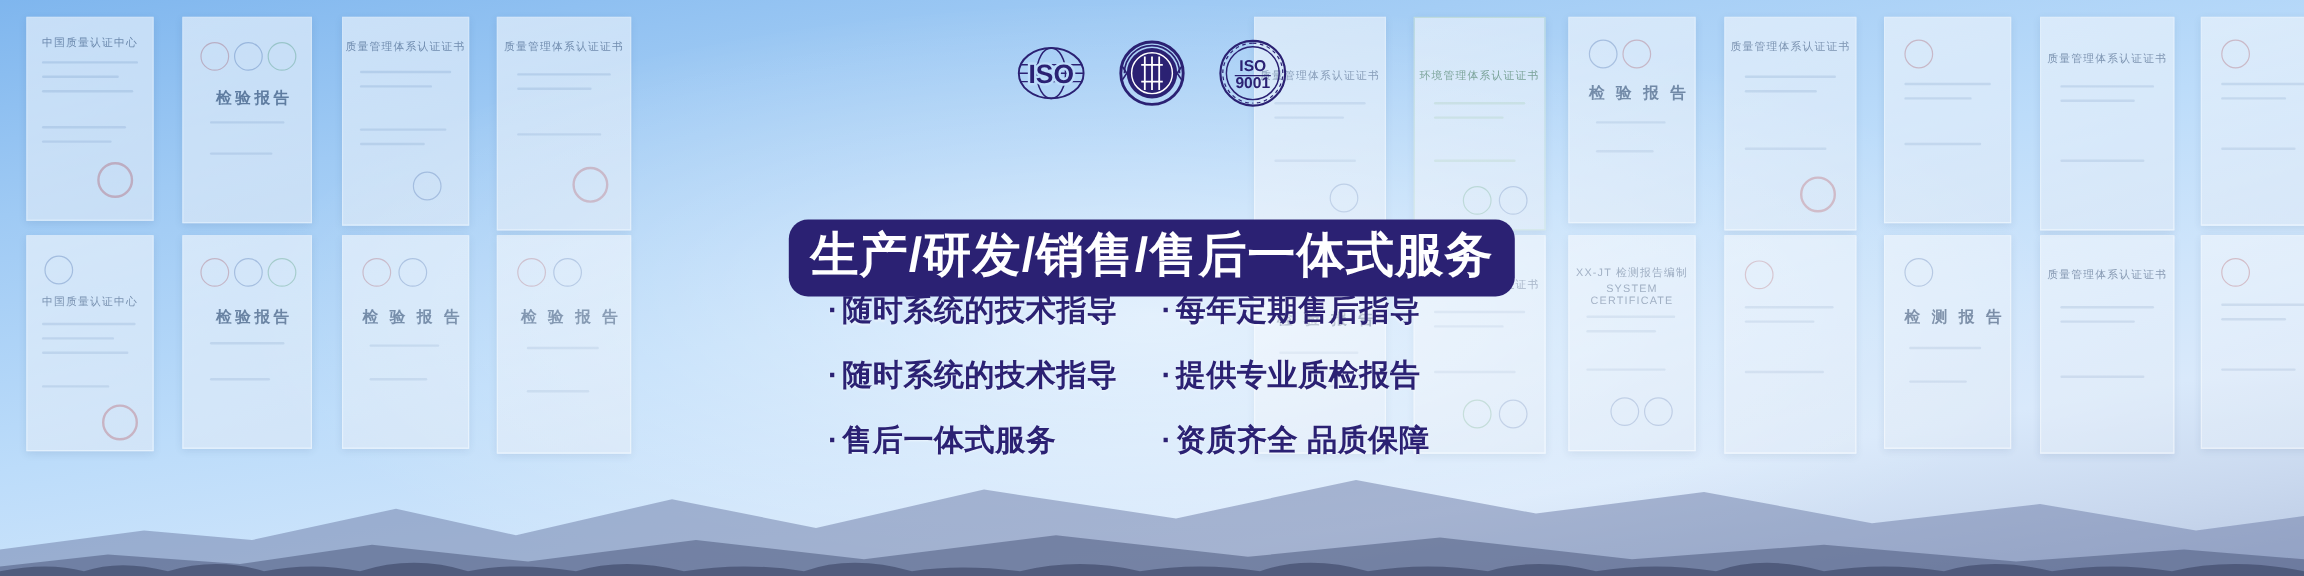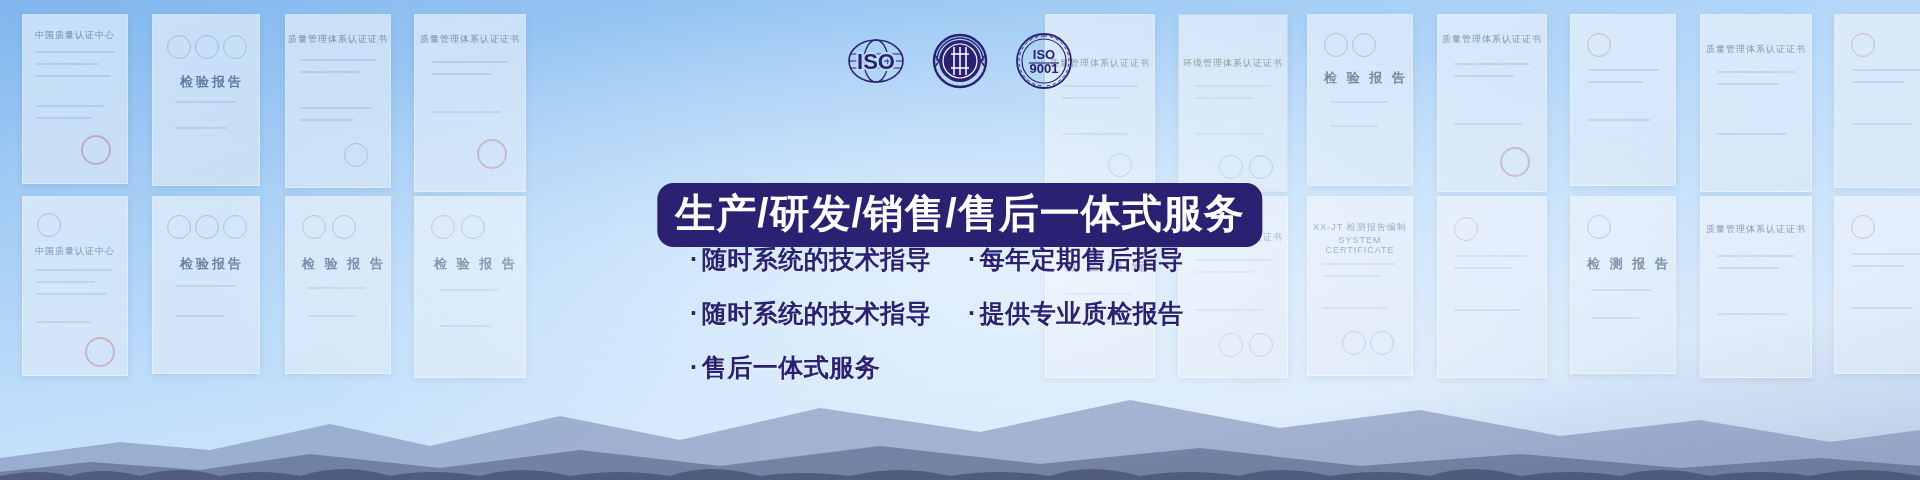--- a/index.html
+++ b/index.html
@@ -337,16 +337,19 @@
       </div>
       <div class="feat">
         <span class="dot">·</span><span>随时系统的技术指导</span>
       </div>
       <div class="feat">
         <span class="dot">·</span><span>提供专业质检报告</span>
       </div>
       <div class="feat">
         <span class="dot">·</span><span>售后一体式服务</span>
       </div>
+      <div class="feat">
+        <span class="dot">·</span><span>资质齐全 品质保障</span>
+      </div>
     </div>
 
   </div>
 </div>
 
 </body></html>

